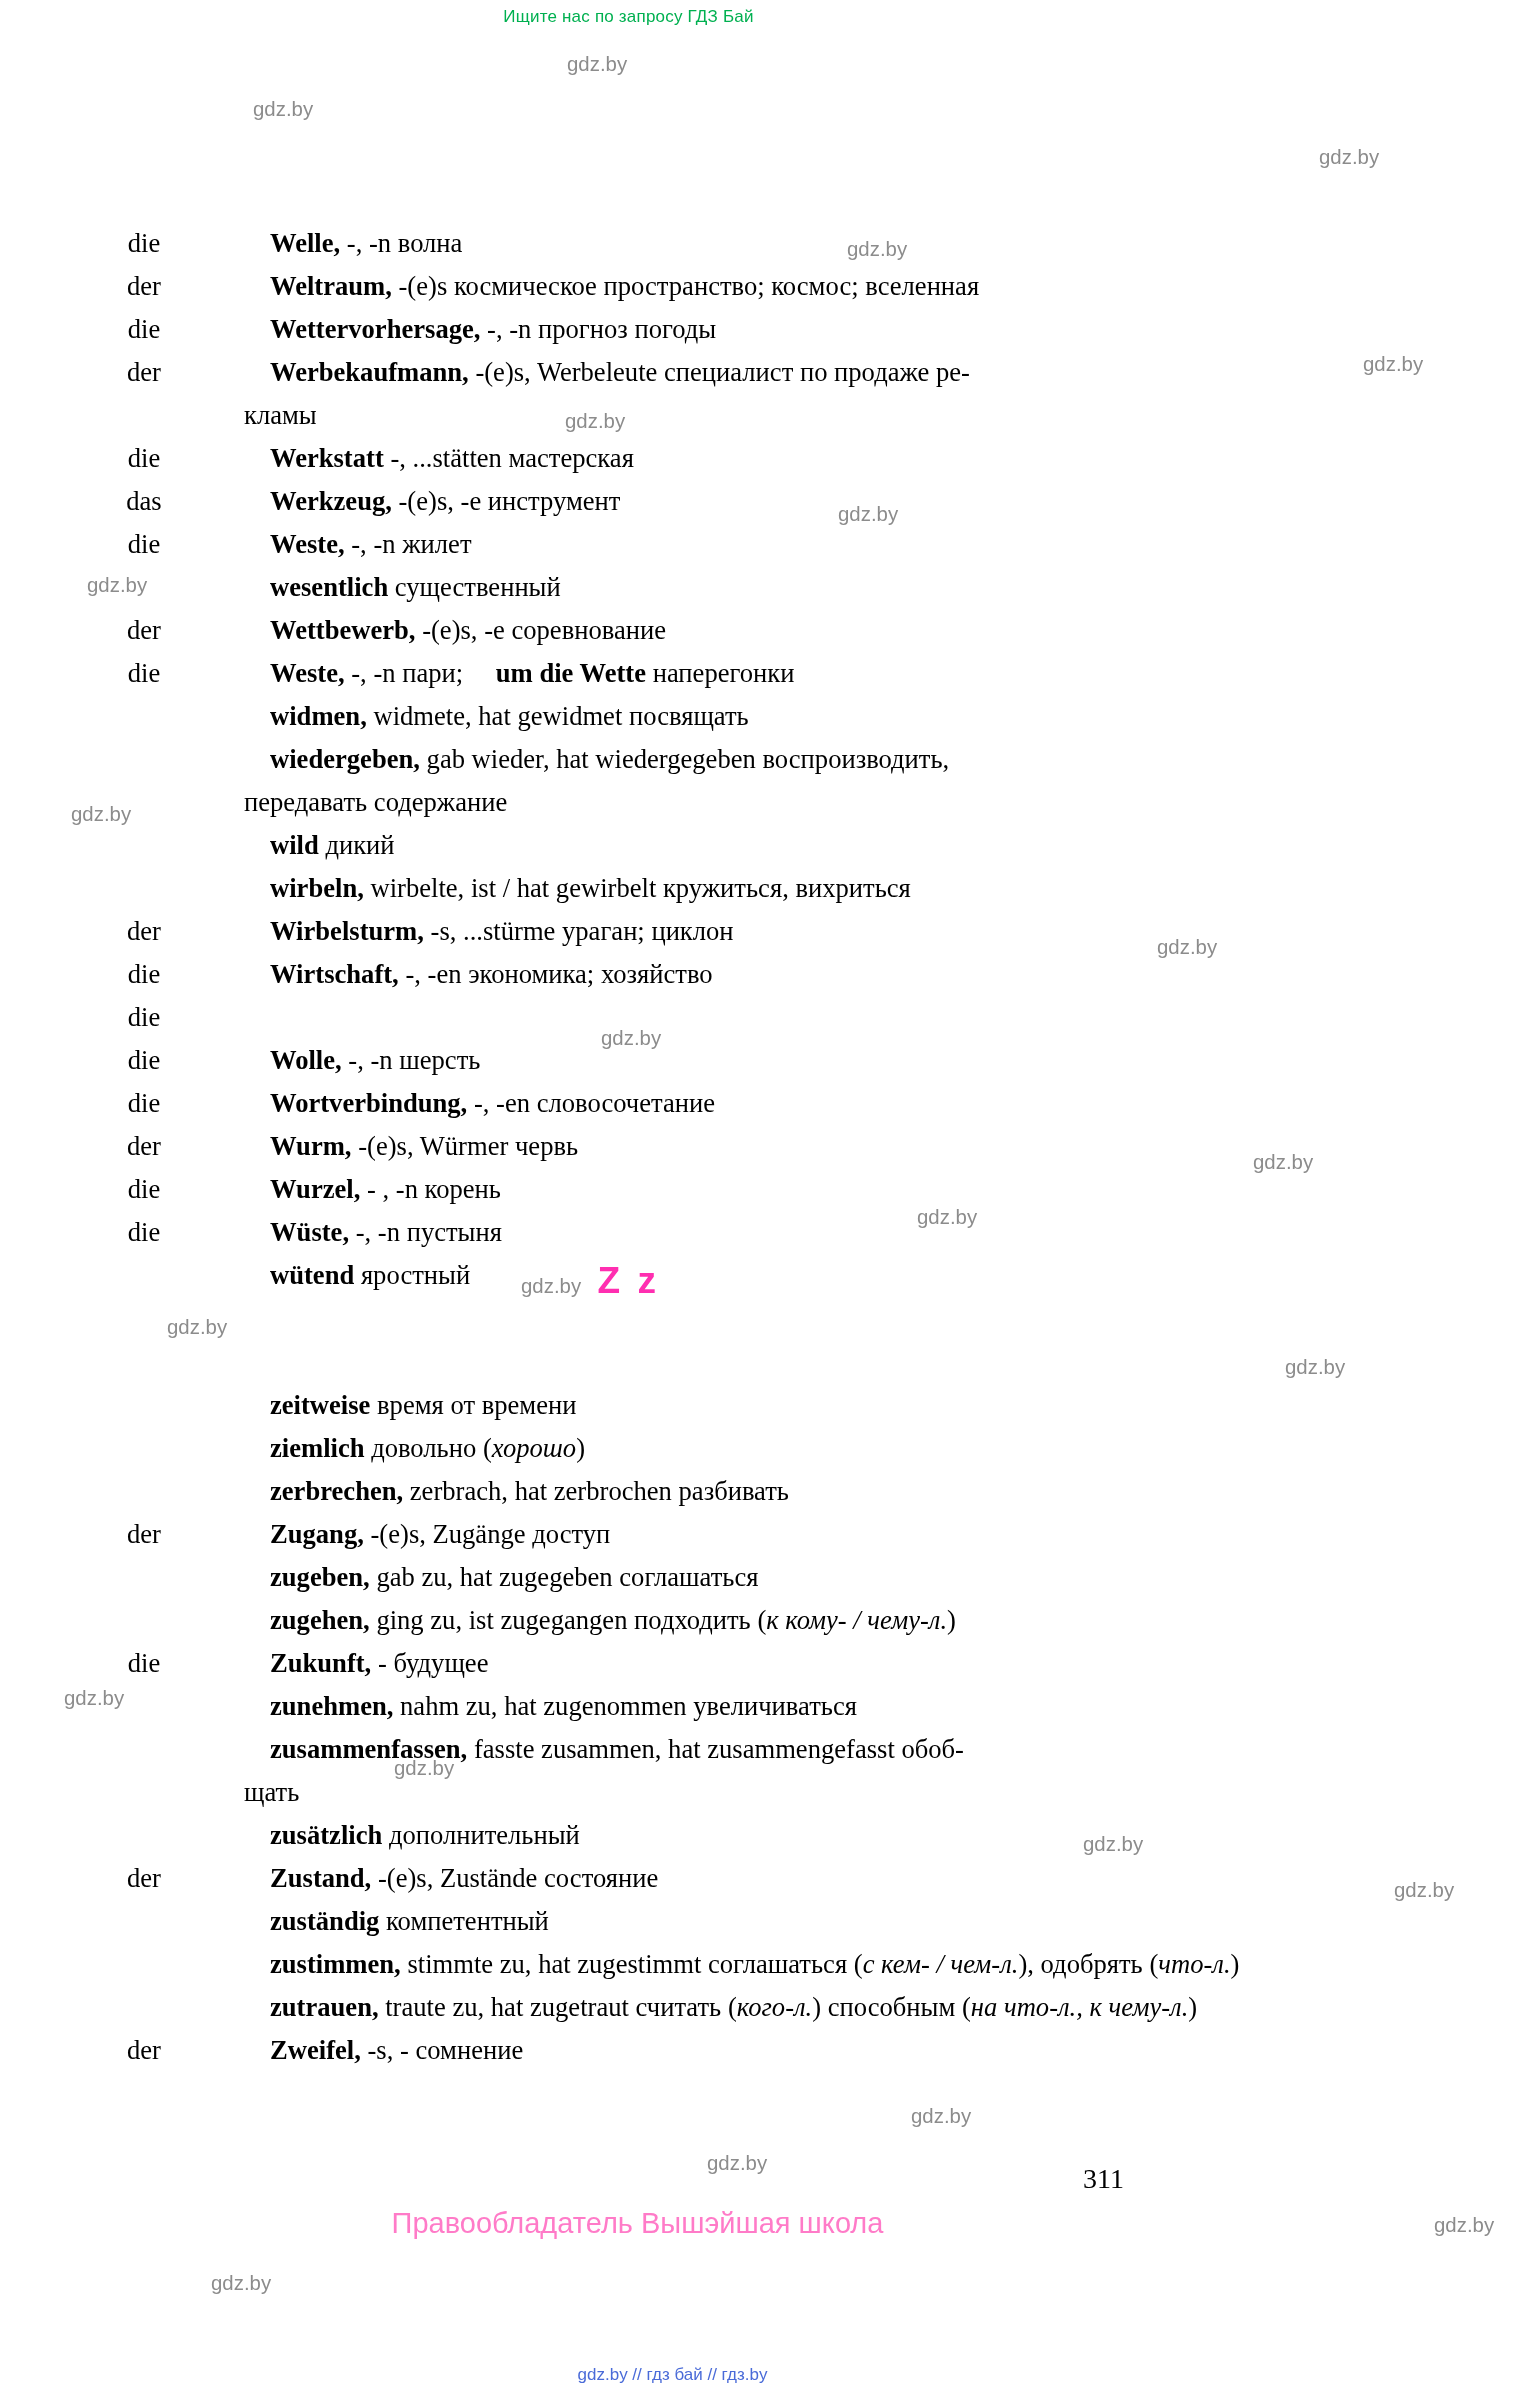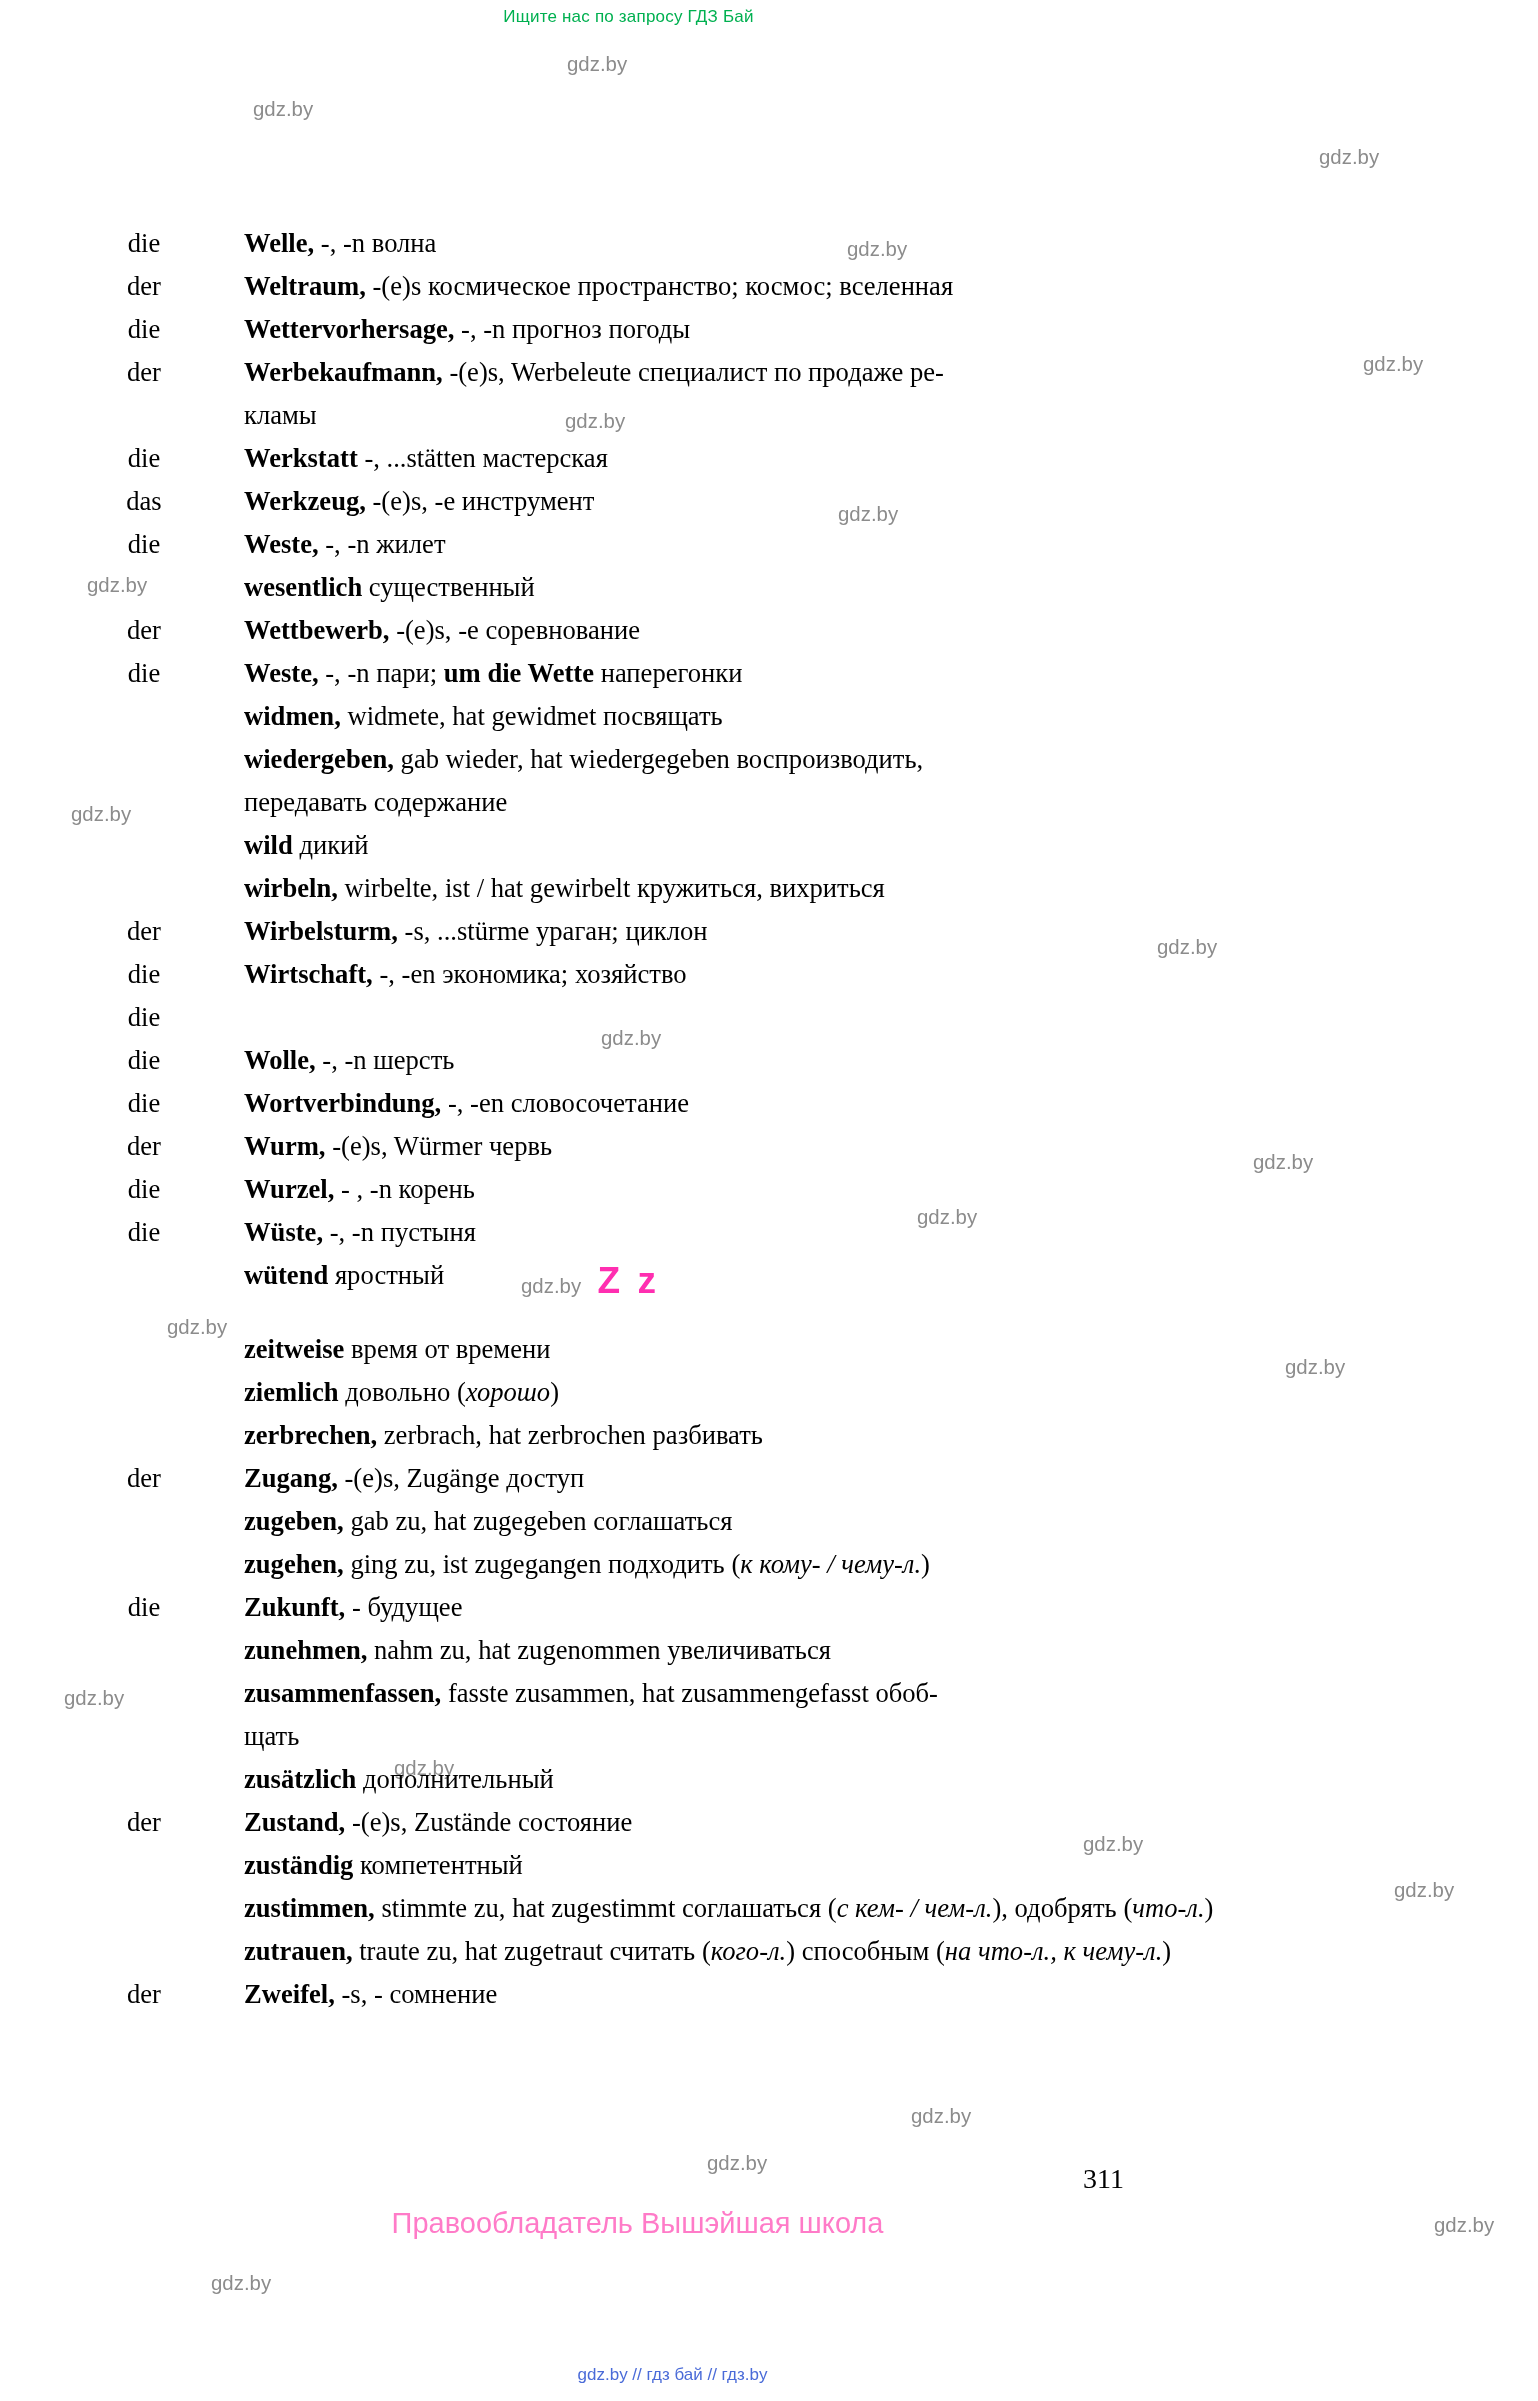--- a/index.html
+++ b/index.html
@@ -71,20 +71,21 @@
   }
   .body {
     margin-left: 160px;
     font-size: 26.6px;
     text-align: justify;
     text-justify: inter-word;
   }
   .body.nojust { text-align: left; }
   .hw {
     font-weight: bold;
+    margin-left: 26px;
   }
   .it {
     font-style: italic;
   }
   .cont {
     margin-left: 160px;
     font-size: 26.6px;
   }
 
   
@@ -249,21 +250,21 @@
         <span class="art">die</span>
         <div class="body nojust"><span class="hw">Wüste, </span><span>-, -n пустыня</span></div>
       </div>
       <div class="entry">
         <div class="body nojust"><span class="hw">wütend </span><span>яростный</span></div>
       </div>
     </div>
 
   <div class="section-letter" id="section-letter" style="top:1260px;">Z z</div>
 
-  <div class="entries" id="entries-z" style="top:1328px;">
+  <div class="entries" id="entries-z" style="top:1384px;">
       <div class="entry">
         <div class="body nojust"><span class="hw">zeitweise </span><span>время от времени</span></div>
       </div>
       <div class="entry">
         <div class="body nojust"><span class="hw">ziemlich </span><span>довольно (</span><span class="it">хорошо</span><span>)</span></div>
       </div>
       <div class="entry">
         <div class="body nojust"><span class="hw">zerbrechen, </span><span>zerbrach, hat zerbrochen разбивать</span></div>
       </div>
       <div class="entry">

